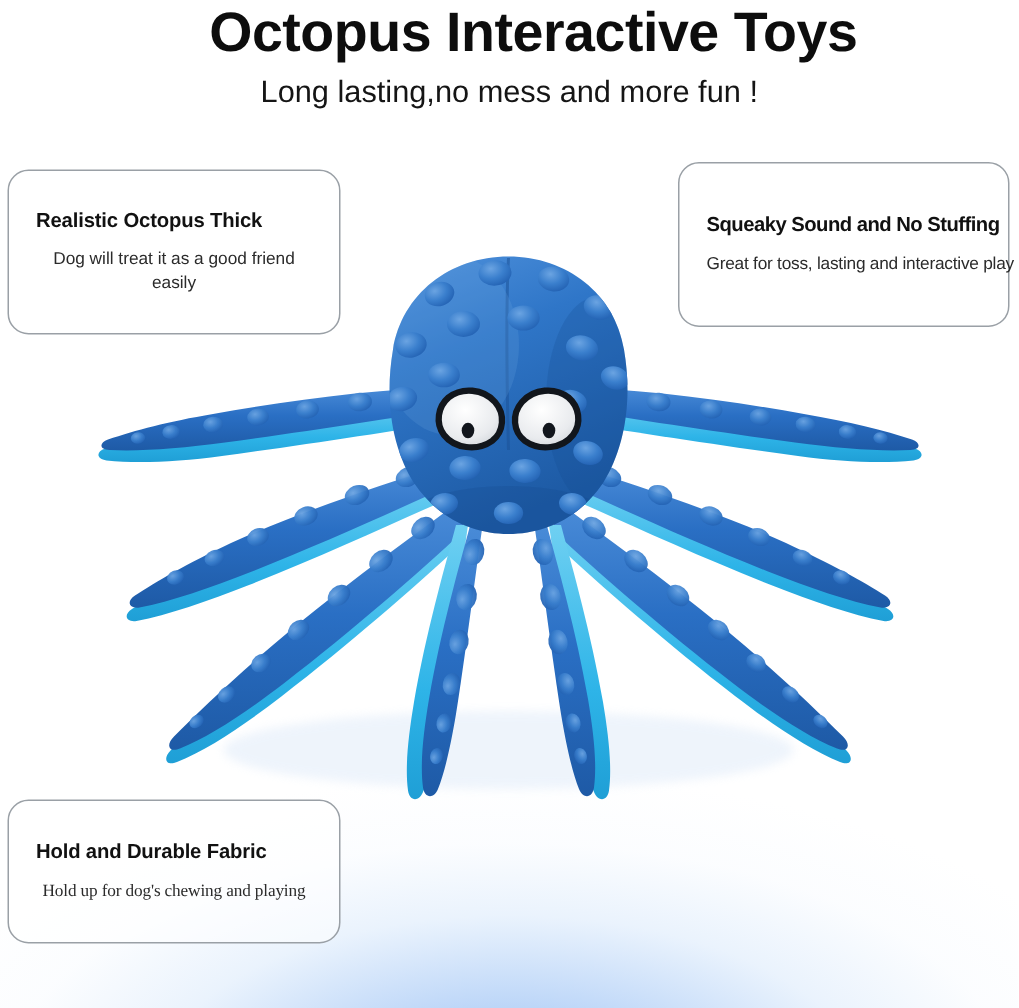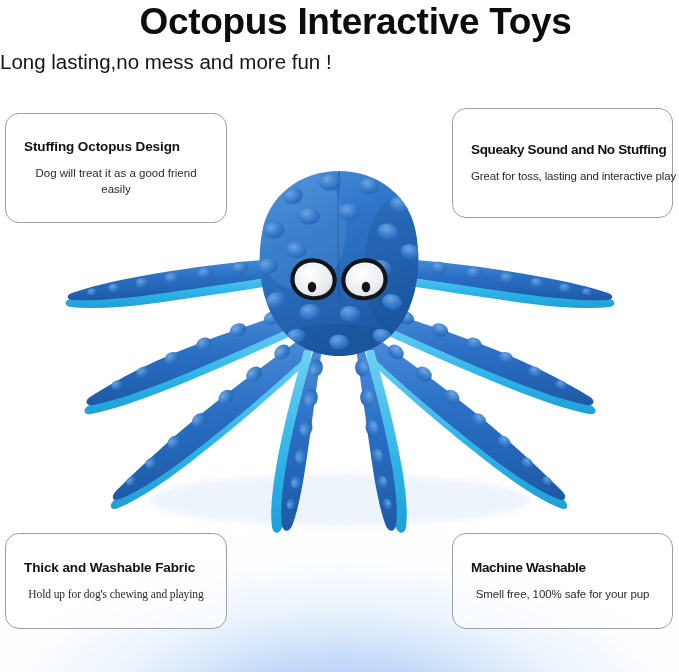--- a/index.html
+++ b/index.html
@@ -50,21 +50,21 @@
     letter-spacing: -0.3px;
     color: #0d0d0d;
     line-height: 1.12;
     padding-left: 16px;
   }
   #subtitle {
     position: absolute;
     top: 50px;
     left: 0;
     width: 679px;
-    text-align: left;
+    text-align: center;
     font-size: 20.5px;
     font-weight: normal;
     color: #151515;
     line-height: 1.2;
   }
 
   
   .feature-box {
     position: absolute;
     box-sizing: border-box;
@@ -367,32 +367,28 @@
                  C 370 258, 356 259, 348 268
                  C 341 276, 342 288, 350 294
                  C 360 301, 375 299, 382 290
                  C 388 282, 386 271, 379 265 Z" fill="url(#gEye)" stroke="#12161c" stroke-width="4.2" stroke-linejoin="round"></path>
         <ellipse cx="366" cy="287" rx="4.2" ry="5.2" fill="#12161c"></ellipse>
       </g>
     </g>
   </svg>
 
   <div class="feature-box" id="box-tl">
-    <div class="feature-title">Stuffing Octopus Design</div>
+    <div class="feature-title">Realistic Octopus Thick</div>
     <div class="feature-desc">Dog will treat it as a good friend easily</div>
   </div>
 
   <div class="feature-box" id="box-tr">
     <div class="feature-title">Squeaky Sound and No Stuffing</div>
     <div class="feature-desc">Great for toss, lasting and interactive play</div>
   </div>
 
   <div class="feature-box" id="box-bl">
-    <div class="feature-title">Thick and Washable Fabric</div>
+    <div class="feature-title">Hold and Durable Fabric</div>
     <div class="feature-desc">Hold up for dog's chewing and playing</div>
   </div>
 
-  <div class="feature-box" id="box-br">
-    <div class="feature-title">Machine Washable</div>
-    <div class="feature-desc">Smell free, 100% safe for your pup</div>
-  </div>
 
 </div>
 
 </body></html>

